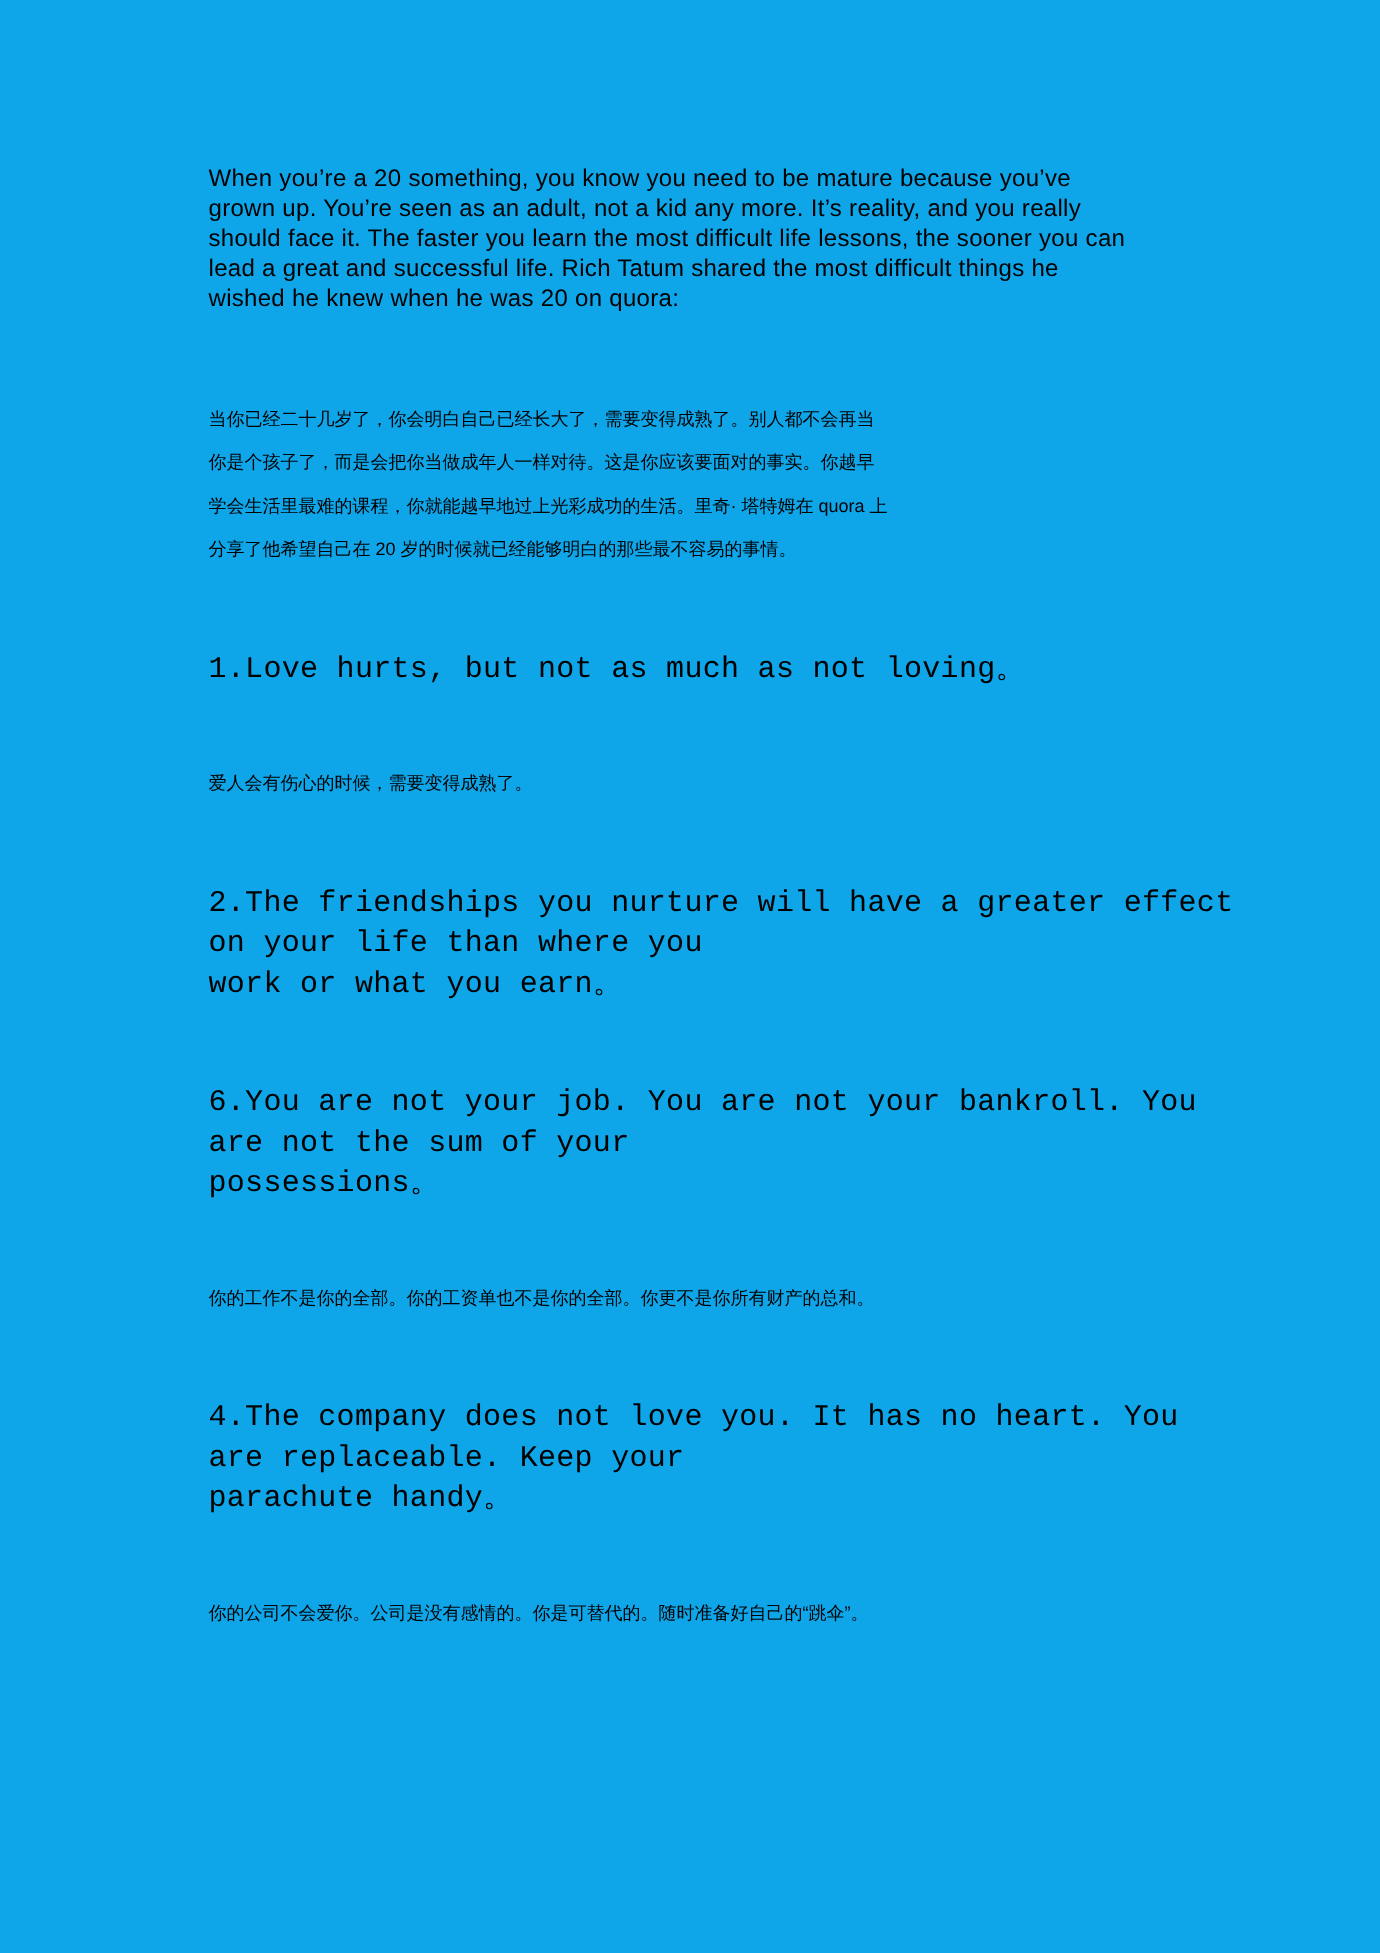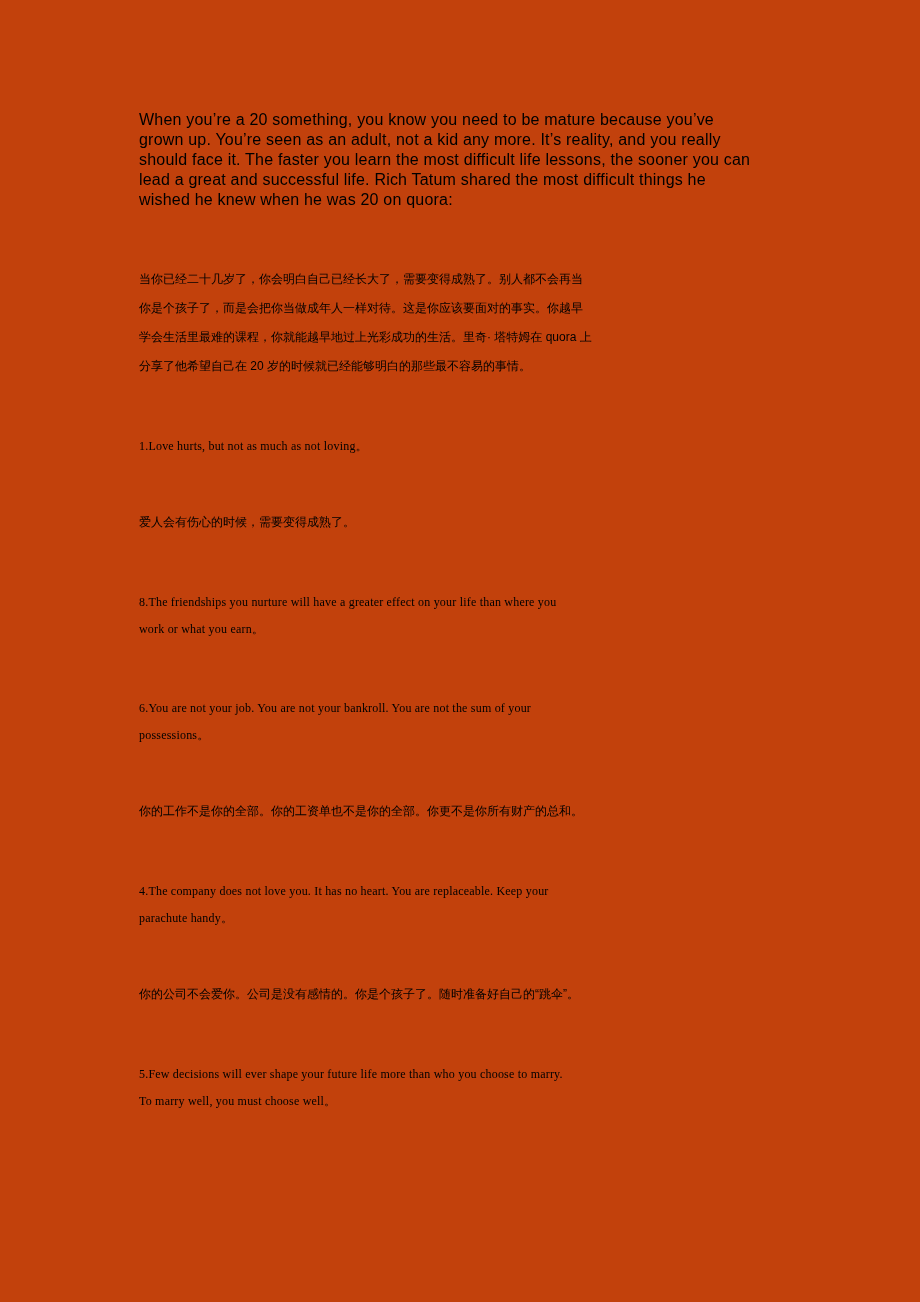--- a/index.html
+++ b/index.html
@@ -4,43 +4,43 @@
 <style>
   html, body {
     margin: 0;
     padding: 0;
     background: #ffffff;
   }
   .page {
     position: relative;
     width: 920px;
     height: 1302px;
-    background: #c2410c;
+    background: #0ea5e9;
     color: #000000;
     overflow: hidden;
   }
   .content {
     position: absolute;
     left: 139px;
     top: 110px;
     width: 690px;
   }
   .content p {
     margin: 0;
     white-space: pre-line; 
   }
   .para-en {
     font-family: "Liberation Sans", "DejaVu Sans", sans-serif;
     font-size: 16px;
     letter-spacing: 0.2px;
     line-height: 20px;
   }
   .item-en {
-    font-family: Liberation Serif, serif;
-    font-size: 12px;
+    font-family: Liberation Mono, monospace;
+    font-size: 20px;
     letter-spacing: 0.2px;
     line-height: 27px;
     margin-top: 52px !important;
   }
   .para-zh {
     font-family: "Liberation Sans", "DejaVu Sans", sans-serif;
     font-size: 12px;
     line-height: 29px;
   }
   .intro-zh {
@@ -63,28 +63,26 @@
 wished he knew when he was 20 on quora:</p>
 
     <p class="para-zh intro-zh">当你已经二十几岁了，你会明白自己已经长大了，需要变得成熟了。别人都不会再当
 你是个孩子了，而是会把你当做成年人一样对待。这是你应该要面对的事实。你越早
 学会生活里最难的课程，你就能越早地过上光彩成功的生活。里奇· 塔特姆在 quora 上
 分享了他希望自己在 20 岁的时候就已经能够明白的那些最不容易的事情。</p>
 
     <p class="para-en item-en">1.Love hurts, but not as much as not loving。</p>
     <p class="para-zh item-zh">爱人会有伤心的时候，需要变得成熟了。</p>
 
-    <p class="para-en item-en">8.The friendships you nurture will have a greater effect on your life than where you
+    <p class="para-en item-en">2.The friendships you nurture will have a greater effect on your life than where you
 work or what you earn。</p>
 
     <p class="para-en item-en">6.You are not your job. You are not your bankroll. You are not the sum of your
 possessions。</p>
     <p class="para-zh item-zh">你的工作不是你的全部。你的工资单也不是你的全部。你更不是你所有财产的总和。</p>
 
     <p class="para-en item-en">4.The company does not love you. It has no heart. You are replaceable. Keep your
 parachute handy。</p>
-    <p class="para-zh item-zh">你的公司不会爱你。公司是没有感情的。你是个孩子了。随时准备好自己的“跳伞”。</p>
+    <p class="para-zh item-zh">你的公司不会爱你。公司是没有感情的。你是可替代的。随时准备好自己的“跳伞”。</p>
 
-    <p class="para-en item-en">5.Few decisions will ever shape your future life more than who you choose to marry.
-To marry well, you must choose well。</p>
 
   </div>
 </div>
 
 </body></html>

